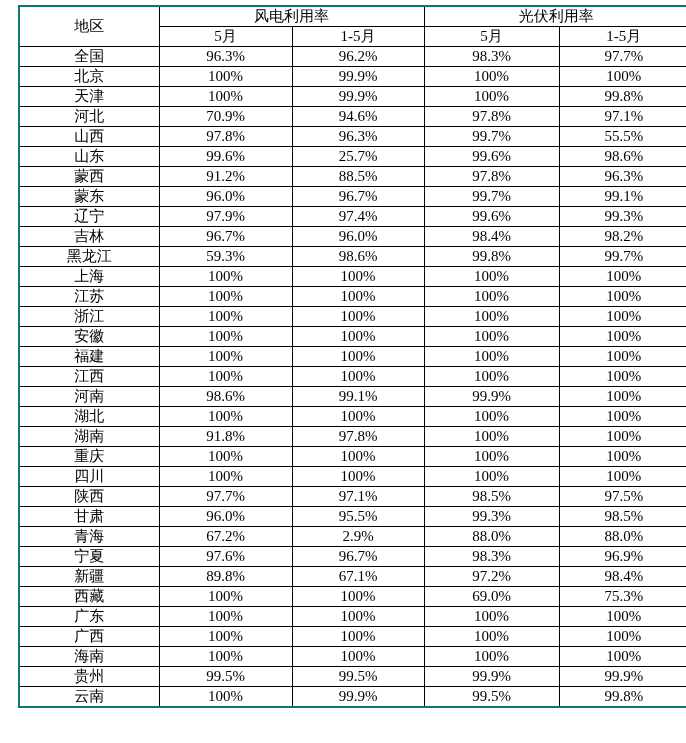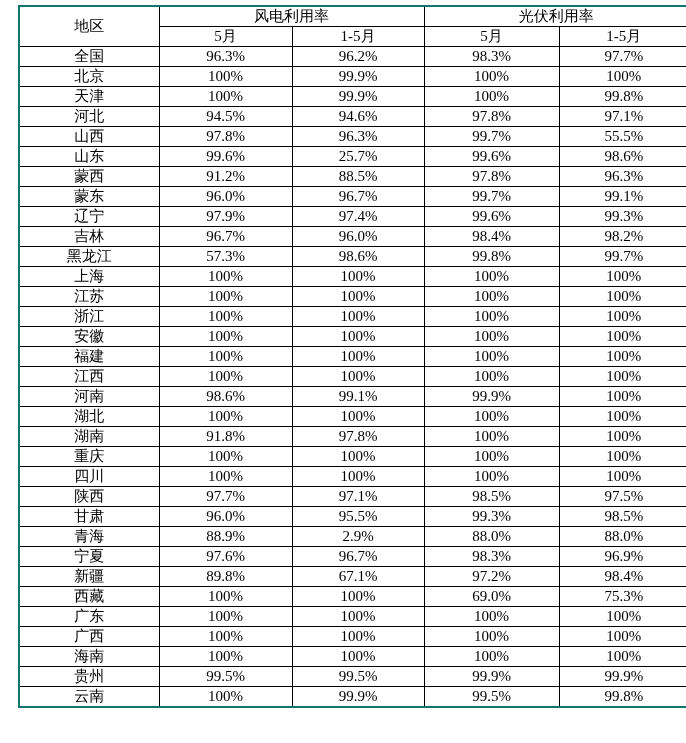--- a/index.html
+++ b/index.html
@@ -81,21 +81,21 @@
       </tr>
       <tr>
         <td>天津</td>
         <td>100%</td>
         <td>99.9%</td>
         <td>100%</td>
         <td>99.8%</td>
       </tr>
       <tr>
         <td>河北</td>
-        <td>94.5%</td>
+        <td>70.9%</td>
         <td>94.6%</td>
         <td>97.8%</td>
         <td>97.1%</td>
       </tr>
       <tr>
         <td>山西</td>
         <td>97.8%</td>
         <td>96.3%</td>
         <td>99.7%</td>
         <td>55.5%</td>
@@ -130,21 +130,21 @@
       </tr>
       <tr>
         <td>吉林</td>
         <td>96.7%</td>
         <td>96.0%</td>
         <td>98.4%</td>
         <td>98.2%</td>
       </tr>
       <tr>
         <td>黑龙江</td>
-        <td>57.3%</td>
+        <td>59.3%</td>
         <td>98.6%</td>
         <td>99.8%</td>
         <td>99.7%</td>
       </tr>
       <tr>
         <td>上海</td>
         <td>100%</td>
         <td>100%</td>
         <td>100%</td>
         <td>100%</td>
@@ -228,21 +228,21 @@
       </tr>
       <tr>
         <td>甘肃</td>
         <td>96.0%</td>
         <td>95.5%</td>
         <td>99.3%</td>
         <td>98.5%</td>
       </tr>
       <tr>
         <td>青海</td>
-        <td>88.9%</td>
+        <td>67.2%</td>
         <td>2.9%</td>
         <td>88.0%</td>
         <td>88.0%</td>
       </tr>
       <tr>
         <td>宁夏</td>
         <td>97.6%</td>
         <td>96.7%</td>
         <td>98.3%</td>
         <td>96.9%</td>

